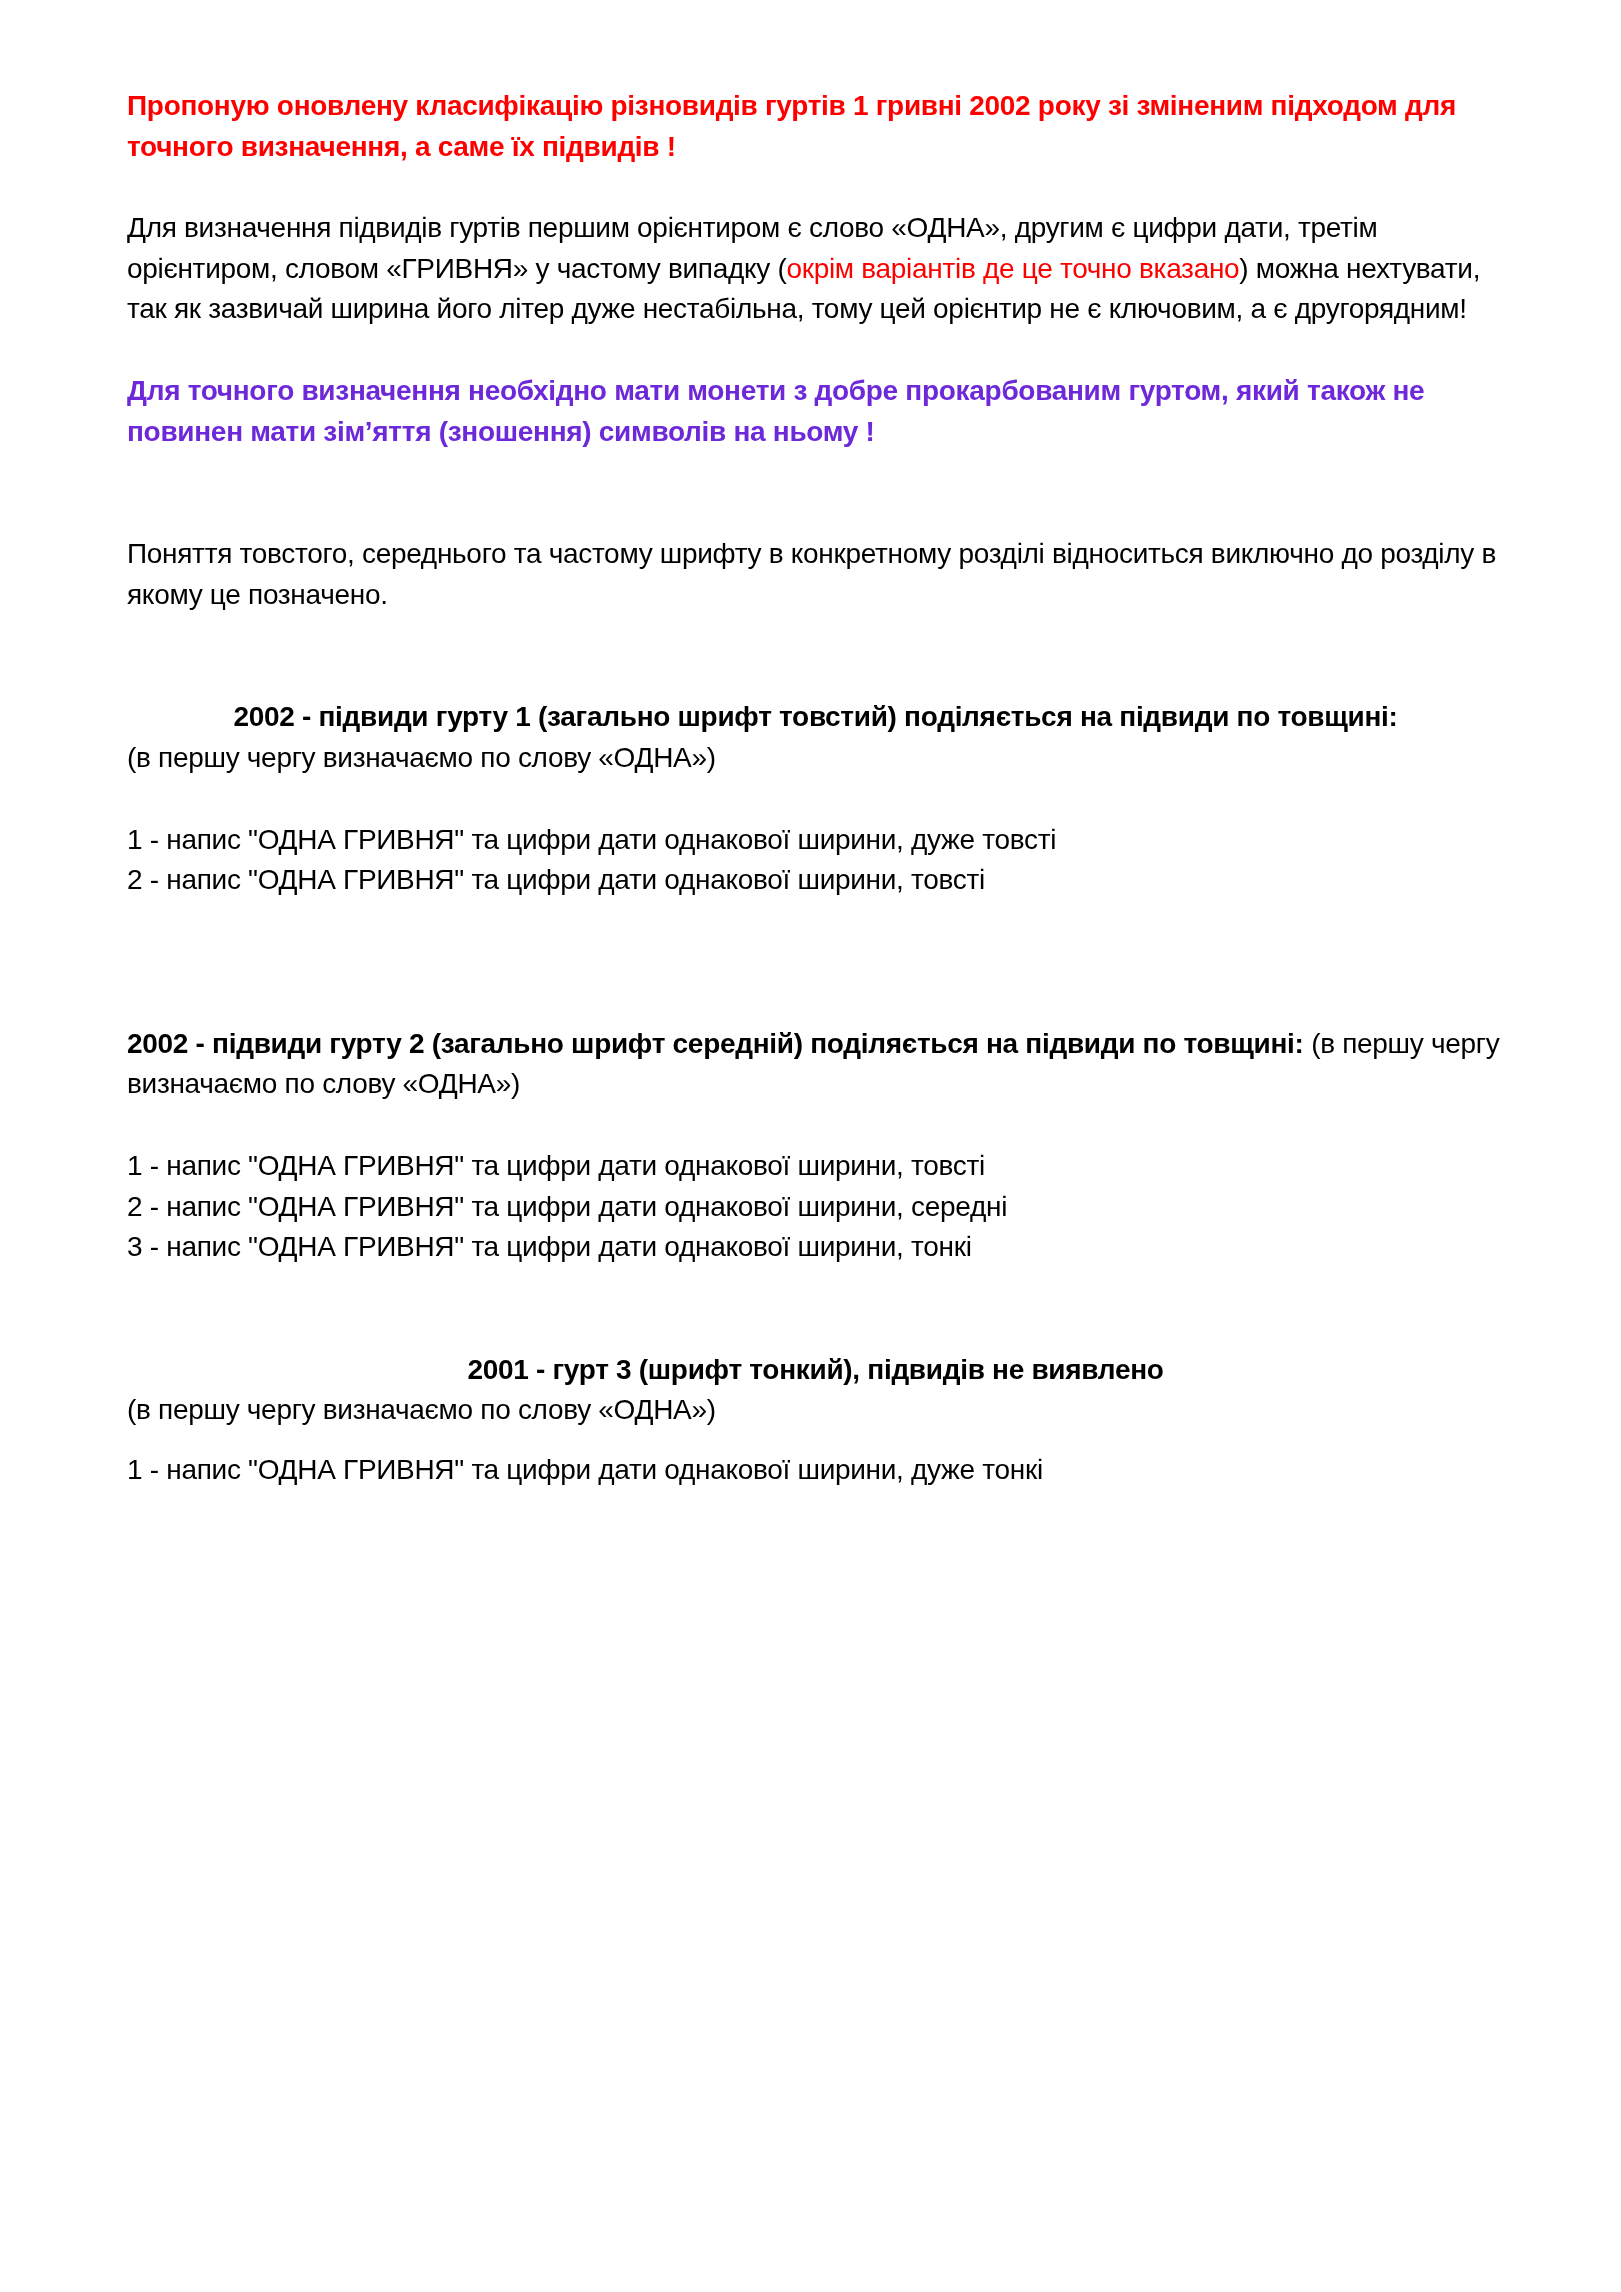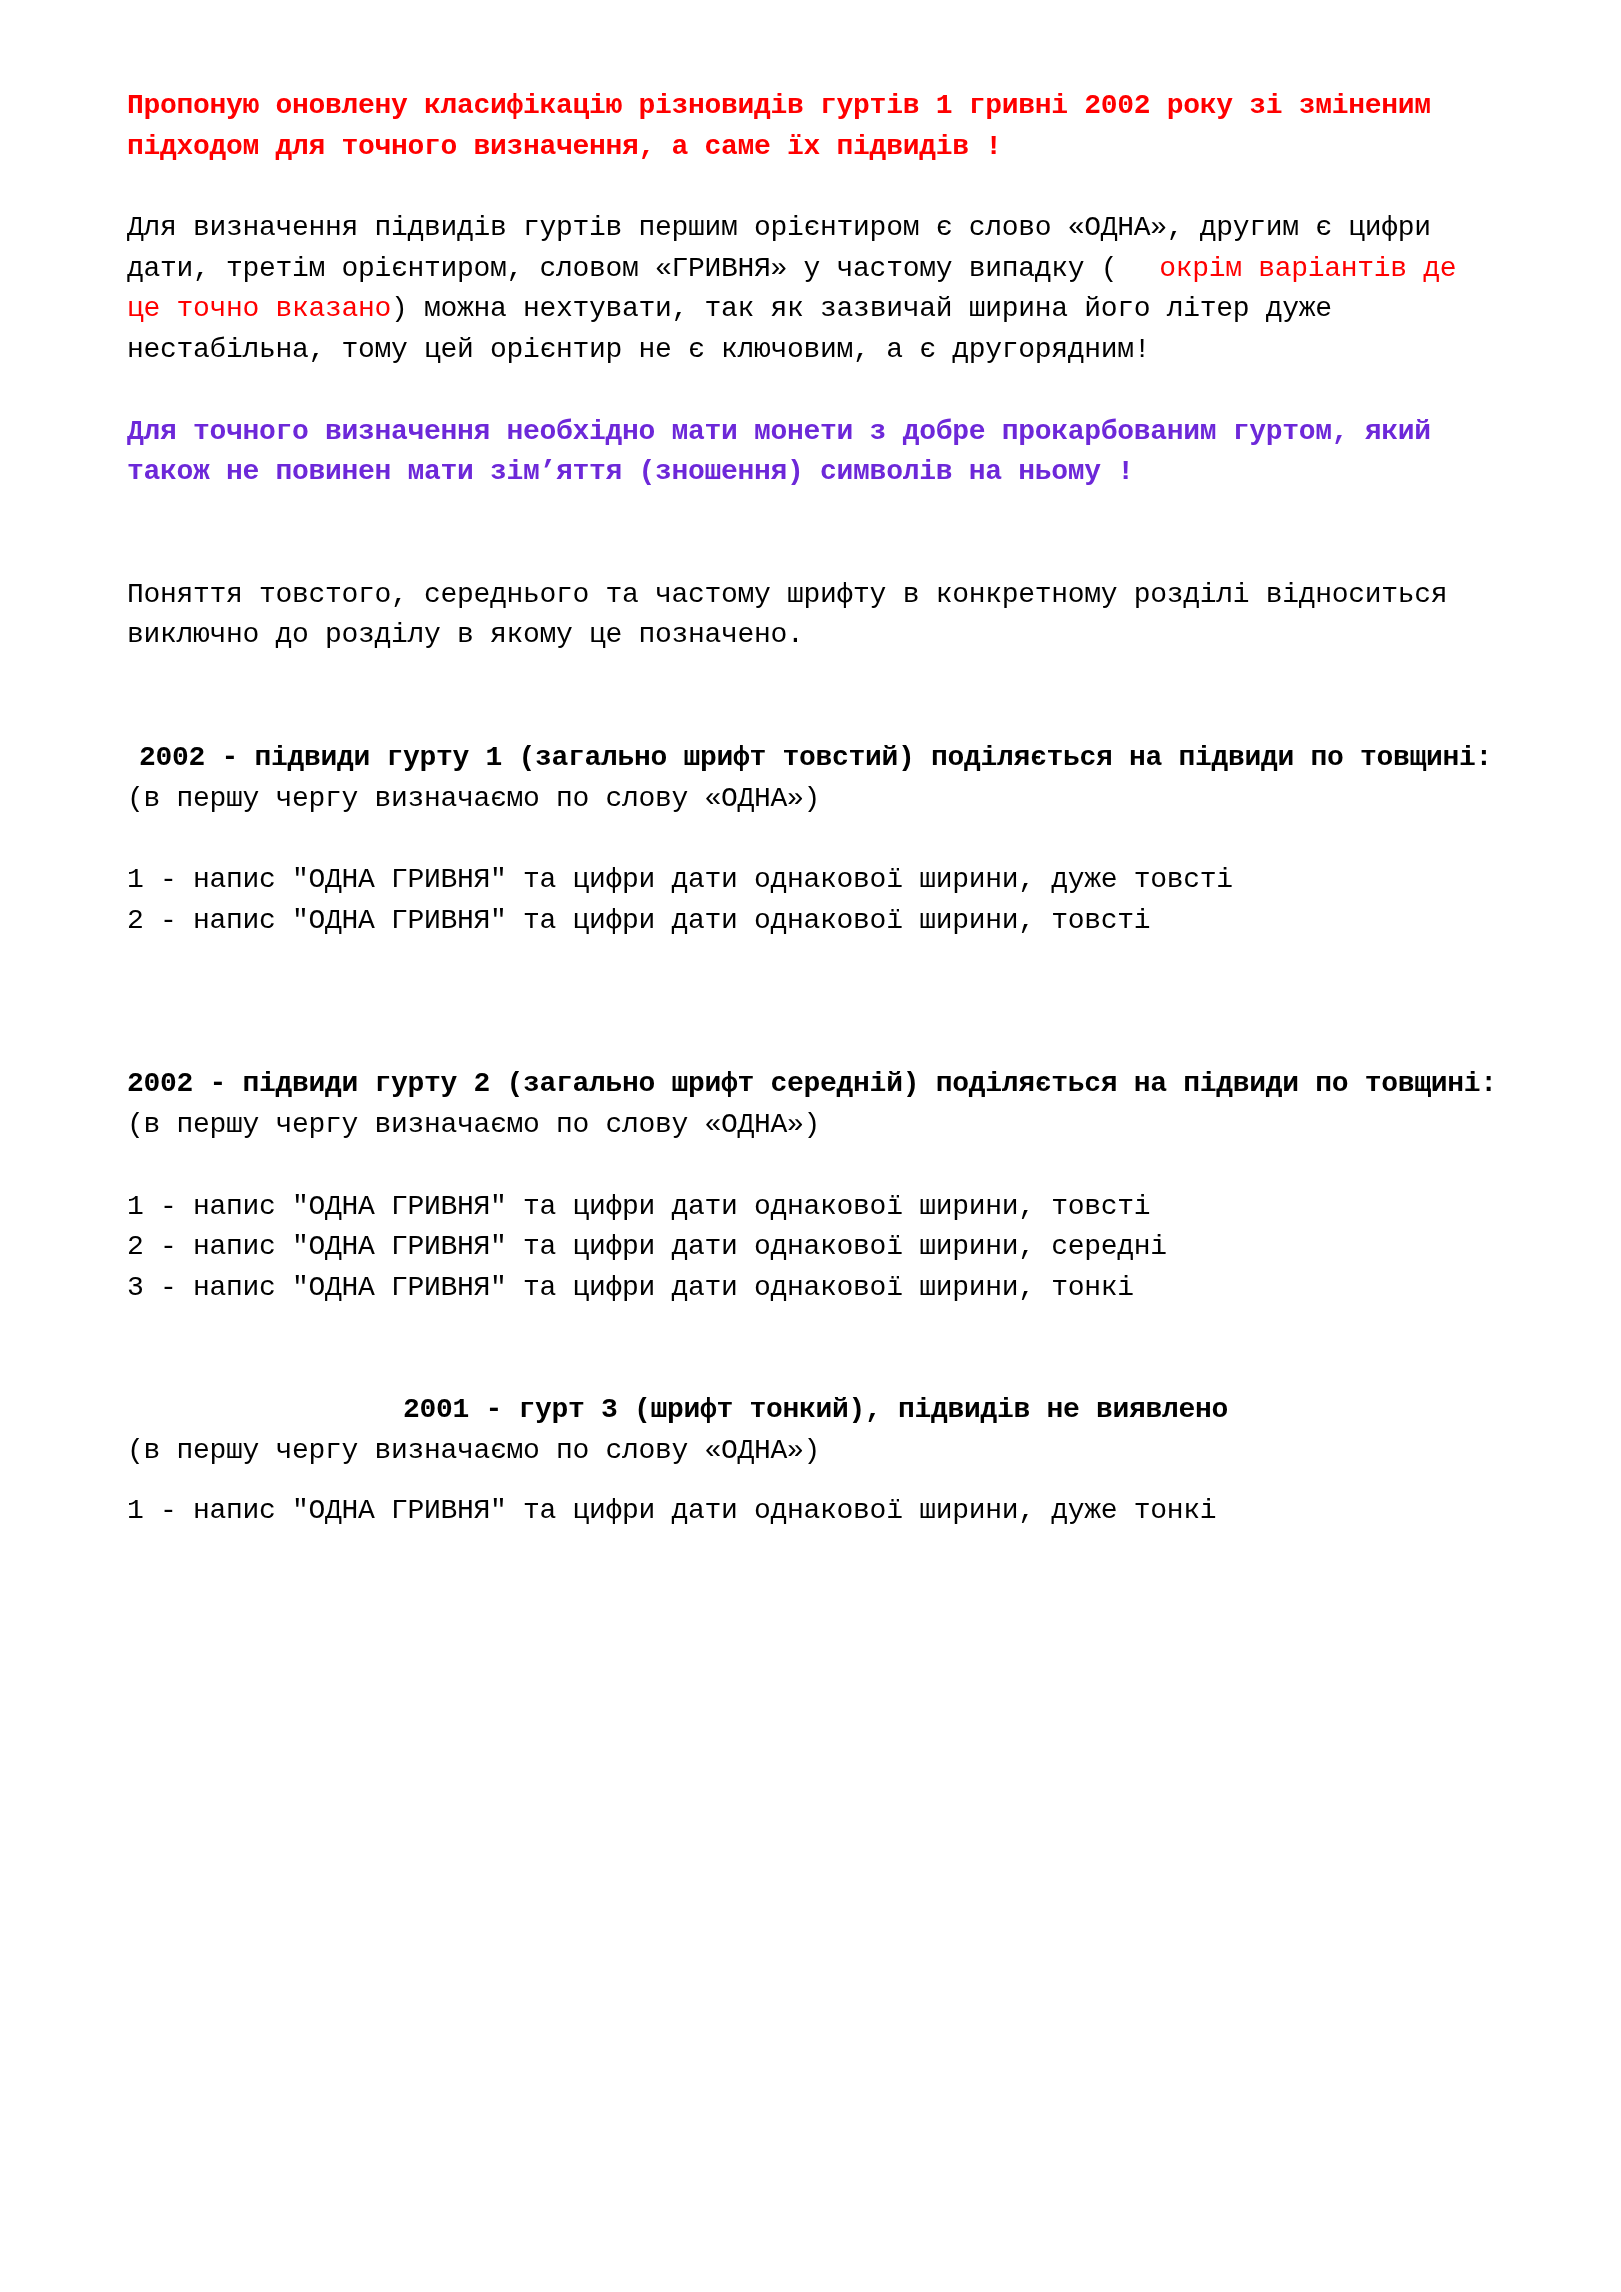--- a/index.html
+++ b/index.html
@@ -5,21 +5,21 @@
   html, body {
     margin: 0;
     padding: 0;
     background: #ffffff;
   }
   .page {
     position: relative;
     width: 1621px;
     height: 2293px;
     background: #ffffff;
-    font-family: Liberation Mono, monospace;
+    font-family: Liberation Sans, sans-serif;
     font-size: 28px;
     line-height: 1.45;
     color: #000000;
     letter-spacing: -0.3px;
     box-sizing: border-box;
     padding: 86px 127px 14px 127px;
   }
   .content {
     width: 1377px;
   }
@@ -29,21 +29,20 @@
     font-size: 28px;
     line-height: 1.45;
     font-weight: normal;
   }
   .red-bold {
     color: #ff0000;
     font-weight: bold;
   }
   .red-inline {
     color: #ff0000;
-    margin-left: 42px;
   }
   .orange-bold {
     color: #6d28d9;
     font-weight: bold;
   }
   .bold {
     font-weight: bold;
     text-align: center;
   }
   .gap-1 { height: 41px; }

